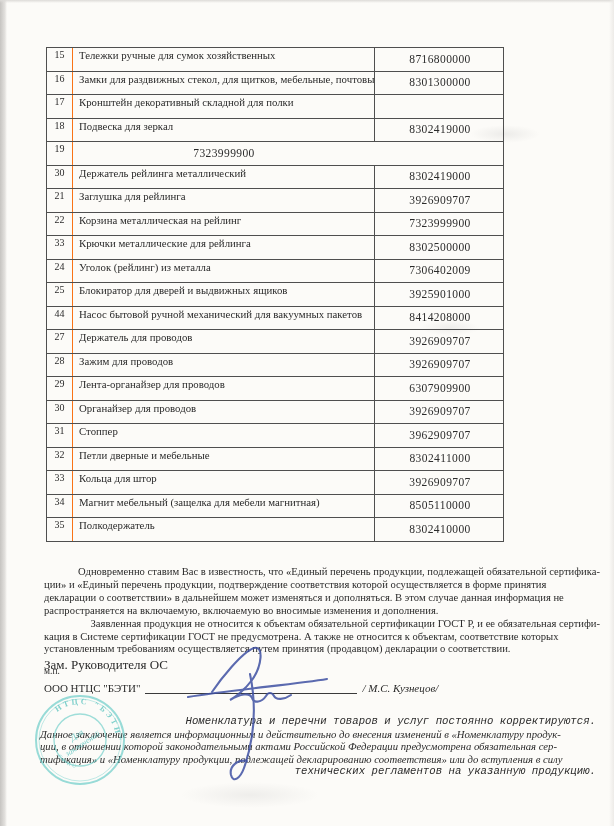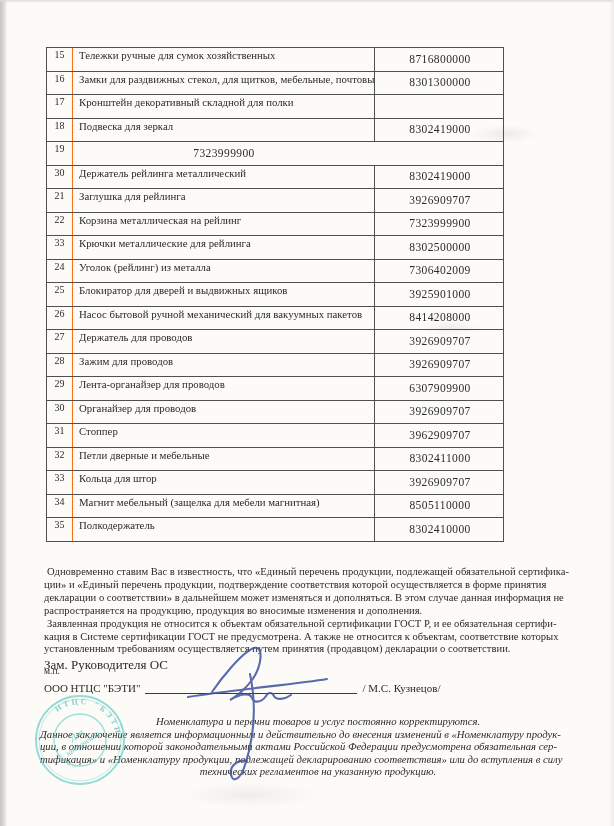--- a/index.html
+++ b/index.html
@@ -27,34 +27,34 @@
     font-size:10px;padding-top:1px;}
   .t-desc{border-right:1px solid #4f4f4f;font-size:10.8px;
     padding:1px 0 8px 6px;white-space:nowrap;overflow:hidden;}
   .t-code{display:flex;align-items:flex-end;justify-content:center;
     font-size:11.5px;letter-spacing:.4px;padding-bottom:6px;}
 
   
   .paras{position:absolute;left:44px;top:566px;width:556px;
     font-size:10.6px;line-height:12.9px;}
   .p-line{white-space:nowrap;}
-  .p-line.first{text-indent:3px;}
+  .p-line.first{text-indent:3px;text-align:right;}
 
   
   .role-line{position:absolute;left:44px;top:657px;font-size:13px;}
   .sig-row{position:absolute;left:44px;top:680px;width:480px;display:flex;
     align-items:flex-end;font-size:11px;}
   .sig-underline{width:212px;height:13px;border-bottom:1px solid #3a3a3a;margin-left:4px;}
-  .sig-name{margin-left:6px;}
+  .sig-name{margin-left:6px;font-style:italic;}
   .mp{position:absolute;left:44px;top:666px;font-size:9.5px;}
 
   
   .footnote{position:absolute;left:40px;top:715px;width:556px;
     font-style:italic;font-size:10.7px;line-height:12.6px;}
-  .f-center{text-align:center;white-space:nowrap;}
+  .f-center{text-align:right;white-space:nowrap;font-family:Liberation Mono, monospace;}
   .f-line{white-space:nowrap;}
 
   .sig-svg{position:absolute;left:150px;top:640px;}
   .stamp-svg{position:absolute;left:26px;top:686px;opacity:.8;}
 </style>
 </head>
 <body>
 
 <div class="page">
   <div class="edge-left"></div>
@@ -114,21 +114,21 @@
           <div class="t-num">24</div>
           <div class="t-desc">Уголок (рейлинг) из металла</div>
           <div class="t-code">7306402009</div>
         </div>
         <div class="t-row">
           <div class="t-num">25</div>
           <div class="t-desc">Блокиратор для дверей и выдвижных ящиков</div>
           <div class="t-code">3925901000</div>
         </div>
         <div class="t-row">
-          <div class="t-num">26</div>
+          <div class="t-num">44</div>
           <div class="t-desc">Насос бытовой ручной механический для вакуумных пакетов</div>
           <div class="t-code">8414208000</div>
         </div>
         <div class="t-row">
           <div class="t-num">27</div>
           <div class="t-desc">Держатель для проводов</div>
           <div class="t-code">3926909707</div>
         </div>
         <div class="t-row">
           <div class="t-num">28</div>
@@ -171,21 +171,21 @@
           <div class="t-code">8302410000</div>
         </div>
       </div>
   </div>
 
   <div class="paras">
     <div id="para1">
         <div class="p-line first">Одновременно ставим Вас в известность, что «Единый перечень продукции, подлежащей обязательной сертифика-</div>
         <div class="p-line">ции» и «Единый перечень продукции, подтверждение соответствия которой осуществляется в форме принятия</div>
         <div class="p-line">декларации о соответствии» в дальнейшем может изменяться и дополняться. В этом случае данная информация не</div>
-        <div class="p-line">распространяется на продукцию, продукция во вносимые изменения и дополнения.</div>
+        <div class="p-line">распространяется на включаемую, включаемую во вносимые изменения и дополнения.</div>
       </div>
     <div id="para2">
         <div class="p-line first">Заявленная продукция не относится к объектам обязательной сертификации  ГОСТ Р, и ее обязательная сертифи-</div>
         <div class="p-line">кация в Системе сертификации ГОСТ не предусмотрена. А также не относится к объектам, соответствие которых</div>
         <div class="p-line">установленным требованиям осуществляется путем принятия (продавцом) декларации о соответствии.</div>
       </div>
   </div>
 
   <div class="role-line">Зам. Руководителя ОС</div>
   <div class="sig-row">

